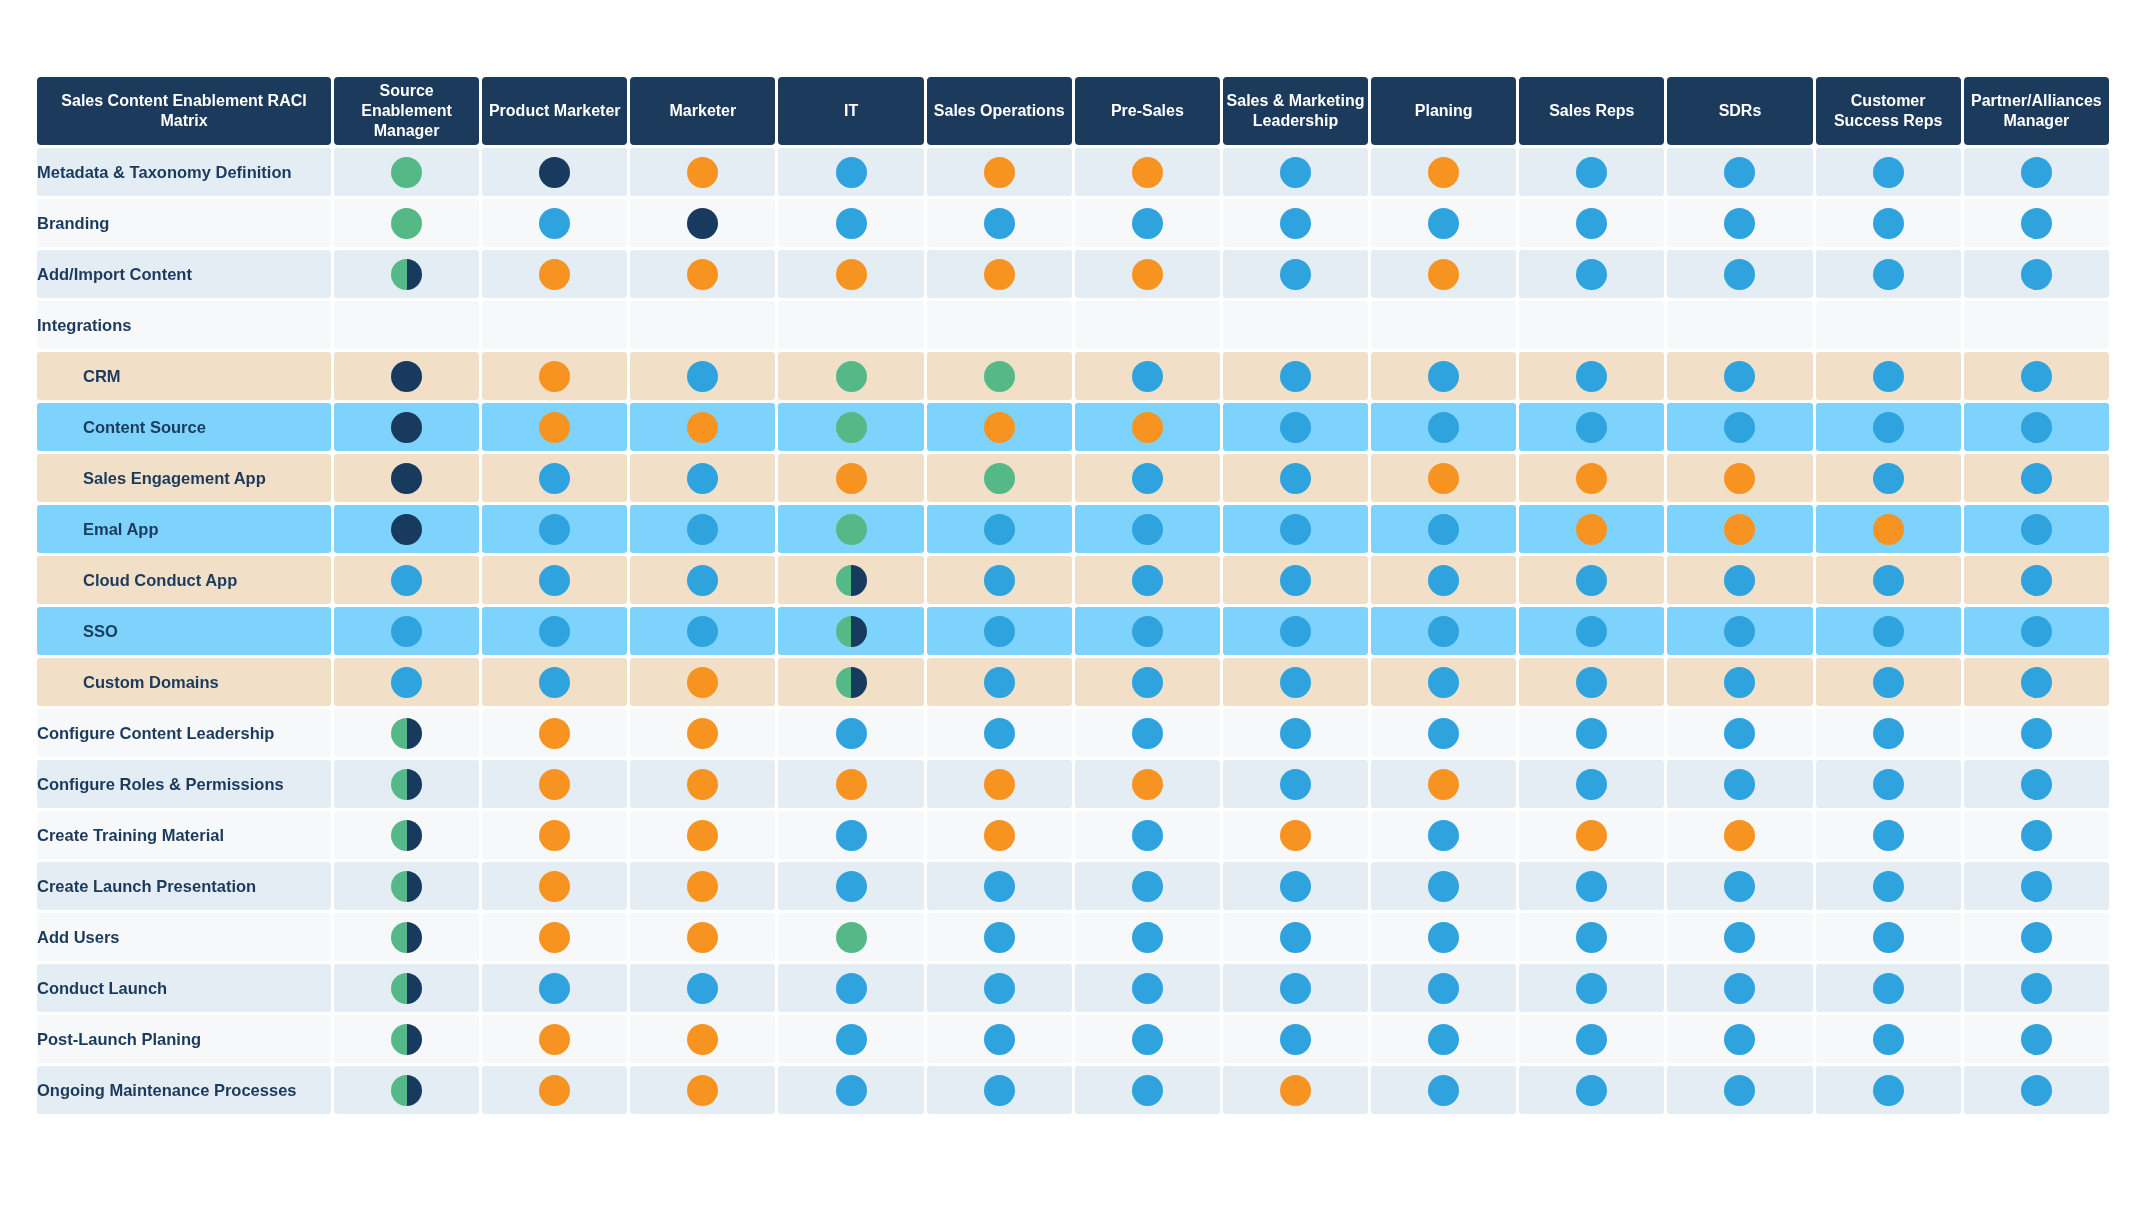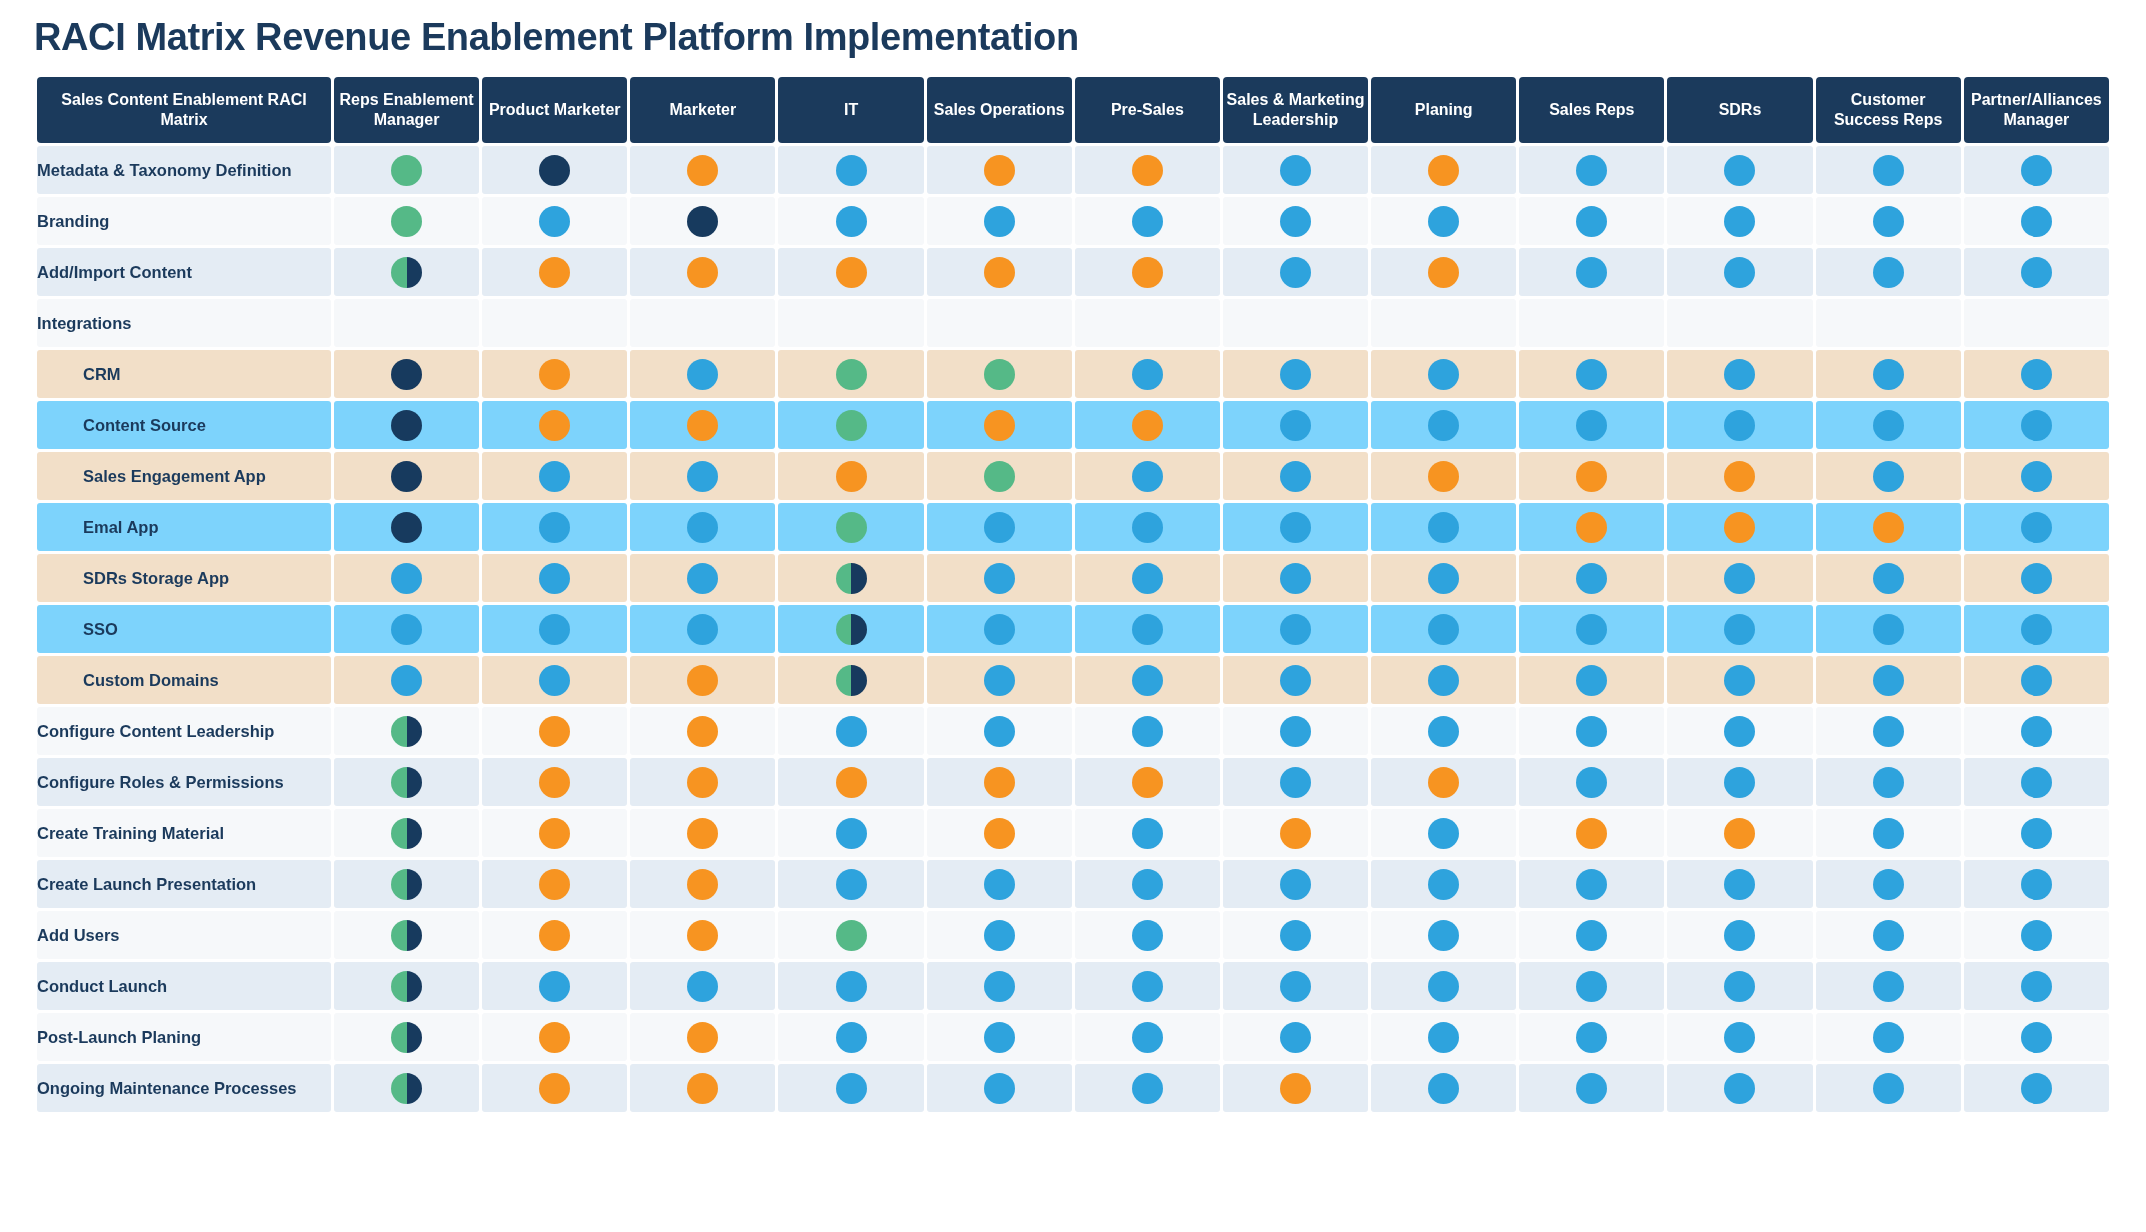--- a/index.html
+++ b/index.html
@@ -84,28 +84,27 @@
   }
   .dot .half-l { left: 0; }
   .dot .half-r { right: 0; }
 </style>
 </head>
 <body>
 
 <div class="page">
 
   <div class="topbar">
-    <div class="title">RACI Matrix Revenue Enablement Platform Implementation</div>
   </div>
 
   <table class="matrix">
     <thead>
       <tr id="head-row">
         <th class="corner">Sales Content Enablement RACI Matrix</th>
-      <th>Reps Enablement Manager</th>
+      <th>Source Enablement Manager</th>
           <th>Product Marketer</th>
           <th>Marketer</th>
           <th>IT</th>
           <th>Sales Operations</th>
           <th>Pre-Sales</th>
           <th>Sales &amp; Marketing Leadership</th>
           <th>Planing</th>
           <th>Sales Reps</th>
           <th>SDRs</th>
           <th>Customer Success Reps</th>
@@ -590,21 +589,21 @@
               <span class="dot" style="background: rgb(247, 148, 33);"></span>
             </div>
           </td>
           <td>
             <div class="cellwrap">
               <span class="dot" style="background: rgb(46, 163, 221);"></span>
             </div>
           </td>
         </tr>
         <tr class="t-peach">
-          <td class="label indent">SDRs Storage App</td>
+          <td class="label indent">Cloud Conduct App</td>
           <td>
             <div class="cellwrap">
               <span class="dot" style="background: rgb(46, 163, 221);"></span>
             </div>
           </td>
           <td>
             <div class="cellwrap">
               <span class="dot" style="background: rgb(46, 163, 221);"></span>
             </div>
           </td>

